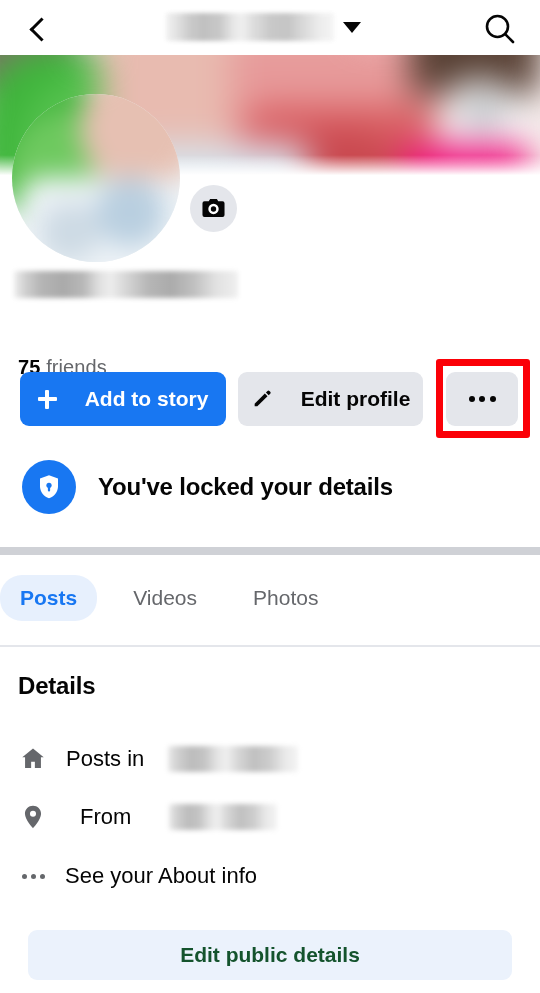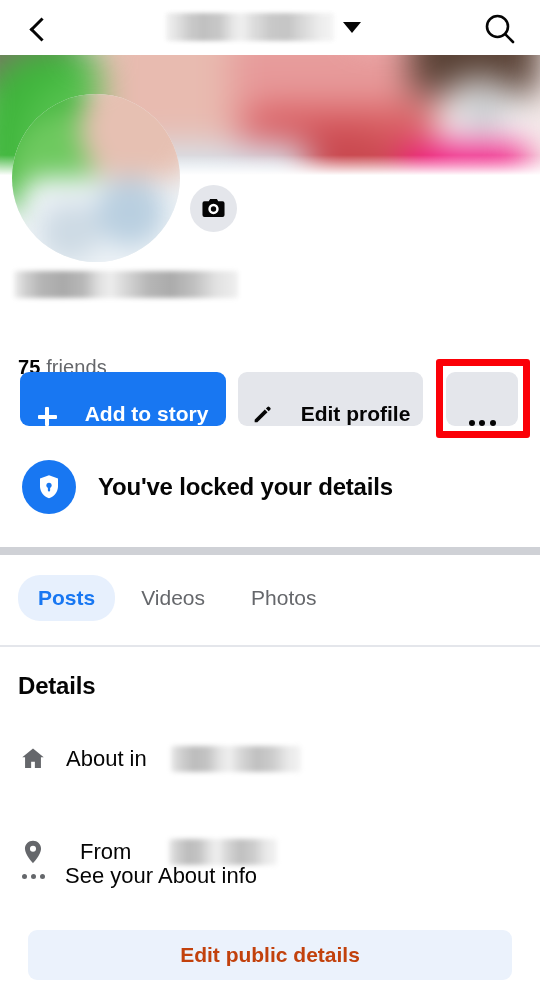--- a/index.html
+++ b/index.html
@@ -177,21 +177,21 @@
     height: 54px;
     display: flex;
     align-items: center;
     padding: 0 20px;
     gap: 12px;
   }
   .btn {
     height: 54px;
     border-radius: 9px;
     display: flex;
-    align-items: flex-end;
+    align-items: center;
     justify-content: center;
     gap: 28px;
     font-size: 21px;
     font-weight: bold;
     border: none;
     font-family: "Liberation Sans", sans-serif;
   }
   .btn-story { width: 206px; background: #1877f2; color: #ffffff; }
   .btn-edit  { width: 185px; background: #e4e6eb; color: #050505; }
   .btn-more  { width: 72px; background: #e4e6eb; margin-left: 11px; }
@@ -251,22 +251,21 @@
     background: #cfd1d6;
   }
 
   
   .tabs {
     position: absolute;
     left: 0; right: 0;
     top: 575px;
     display: flex;
     align-items: center;
-    padding-left: 18px;
-    gap: 6px;
+    gap: 16px;
   }
   .tab {
     font-size: 21px;
     padding: 11px 20px;
     border-radius: 22px;
     color: #65676b;
   }
   .tab.active { color: #1877f2; background: #e7f0fd; font-weight: bold; }
   .thin-divider {
     position: absolute; left: 0; right: 0; top: 645px;
@@ -285,21 +284,21 @@
   }
   .detail-row {
     position: absolute;
     left: 18px;
     display: flex;
     align-items: center;
     gap: 18px;
     height: 34px;
   }
   .r1 { top: 742px; }
-  .r2 { top: 835px; gap: 32px; }
+  .r2 { top: 800px; gap: 32px; }
   .r3 { top: 859px; gap: 17px; }
   .detail-icon {
     width: 30px; height: 30px;
     display: flex; align-items: center; justify-content: center;
     flex: none;
   }
   .detail-label { font-size: 22px; color: #050505; }
   .blur-chip {
     height: 26px;
     border-radius: 3px;
@@ -321,21 +320,21 @@
     right: 28px;
     top: 930px;
     height: 50px;
     border-radius: 9px;
     background: #ebf2fc;
     display: flex;
     align-items: center;
     justify-content: center;
     font-size: 21px;
     font-weight: bold;
-    color: #c2410c;
+    color: #14532d;
     border: none;
     font-family: "Liberation Sans", sans-serif;
   }
 </style>
 </head>
 <body>
 
 <div class="screen">
 
   <div class="topbar">
@@ -448,21 +447,21 @@
   <div class="thin-divider"></div>
 
   <div class="details-title">Details</div>
 
   <div class="detail-row r1">
     <span class="detail-icon">
       <svg width="28" height="28" viewBox="0 0 24 24">
         <path d="M12 3 2.8 10.6h2.4v9.2h5.2v-5.4h3.2v5.4h5.2v-9.2h2.4L12 3z" fill="#65676b"></path>
       </svg>
     </span>
-    <span class="detail-label">About in</span>
+    <span class="detail-label">Posts in</span>
     <span class="blur-chip chip-w1"></span>
   </div>
 
   <div class="detail-row r2">
     <span class="detail-icon">
       <svg width="28" height="28" viewBox="0 0 24 24">
         <path d="M12 2.4c-3.8 0-6.9 3-6.9 6.8 0 5.1 6.9 12.4 6.9 12.4s6.9-7.3 6.9-12.4c0-3.8-3.1-6.8-6.9-6.8z" fill="#65676b"></path>
         <circle cx="12" cy="9.2" r="2.6" fill="#ffffff"></circle>
       </svg>
     </span>

